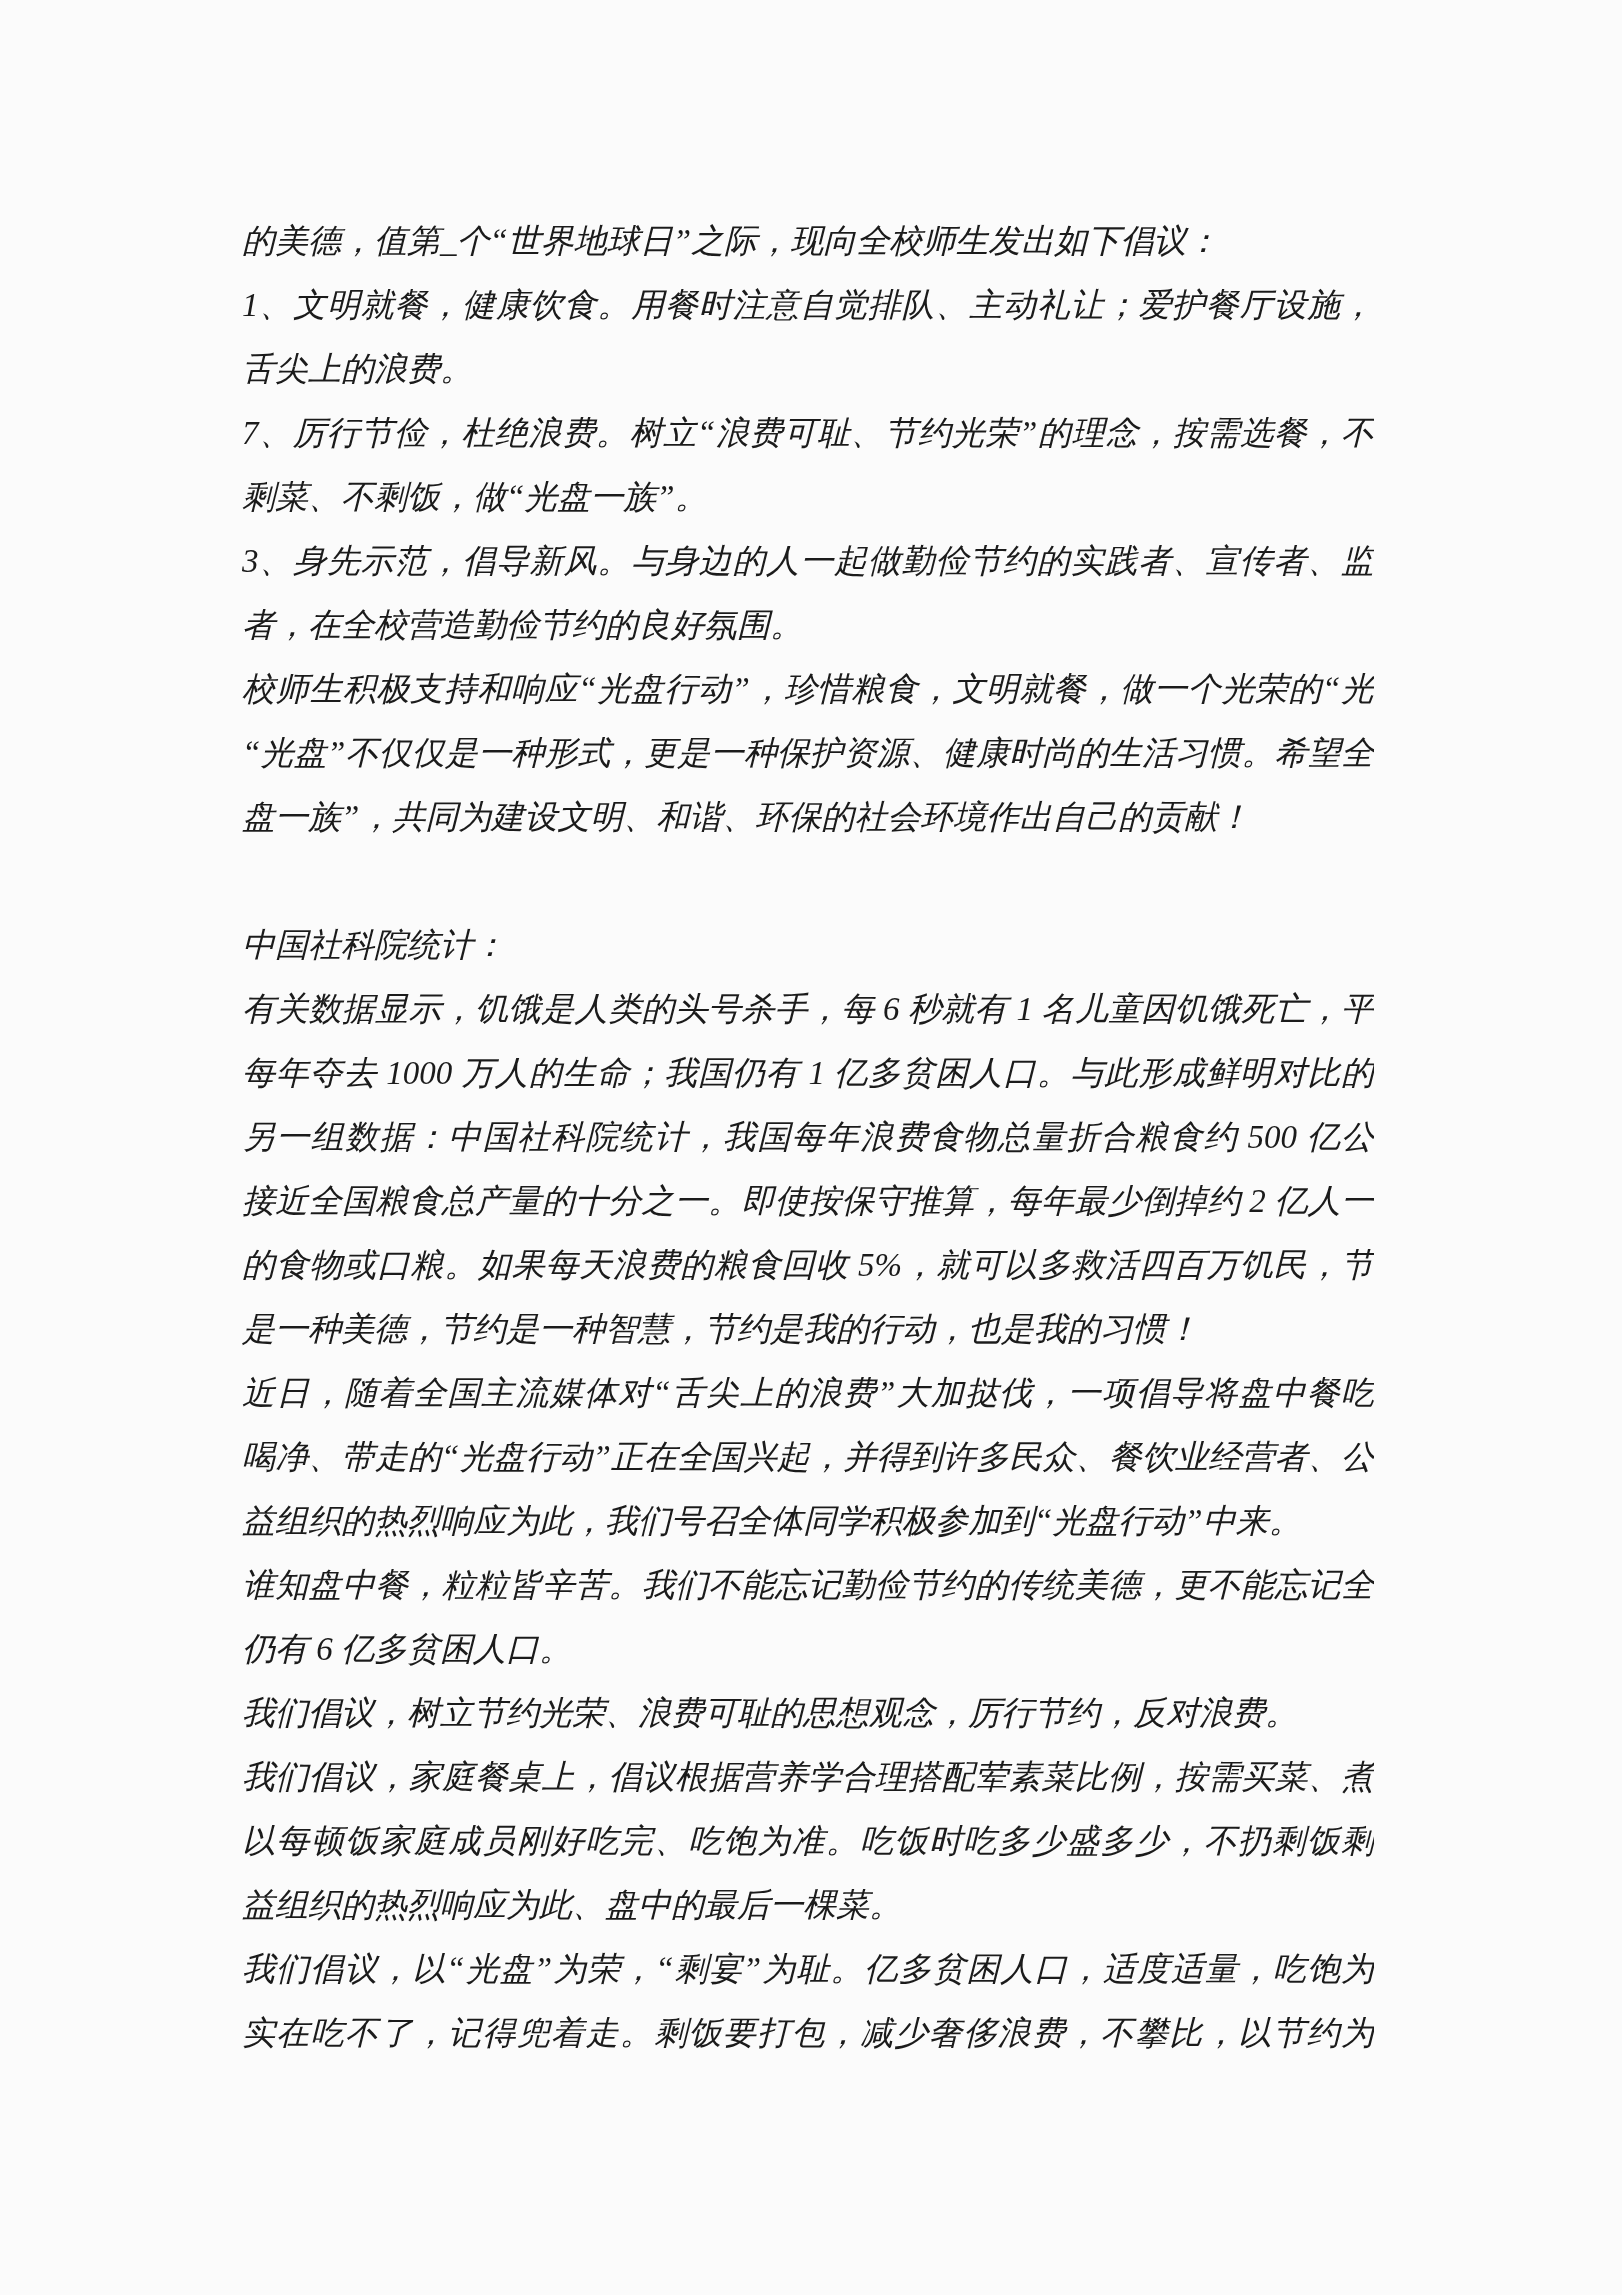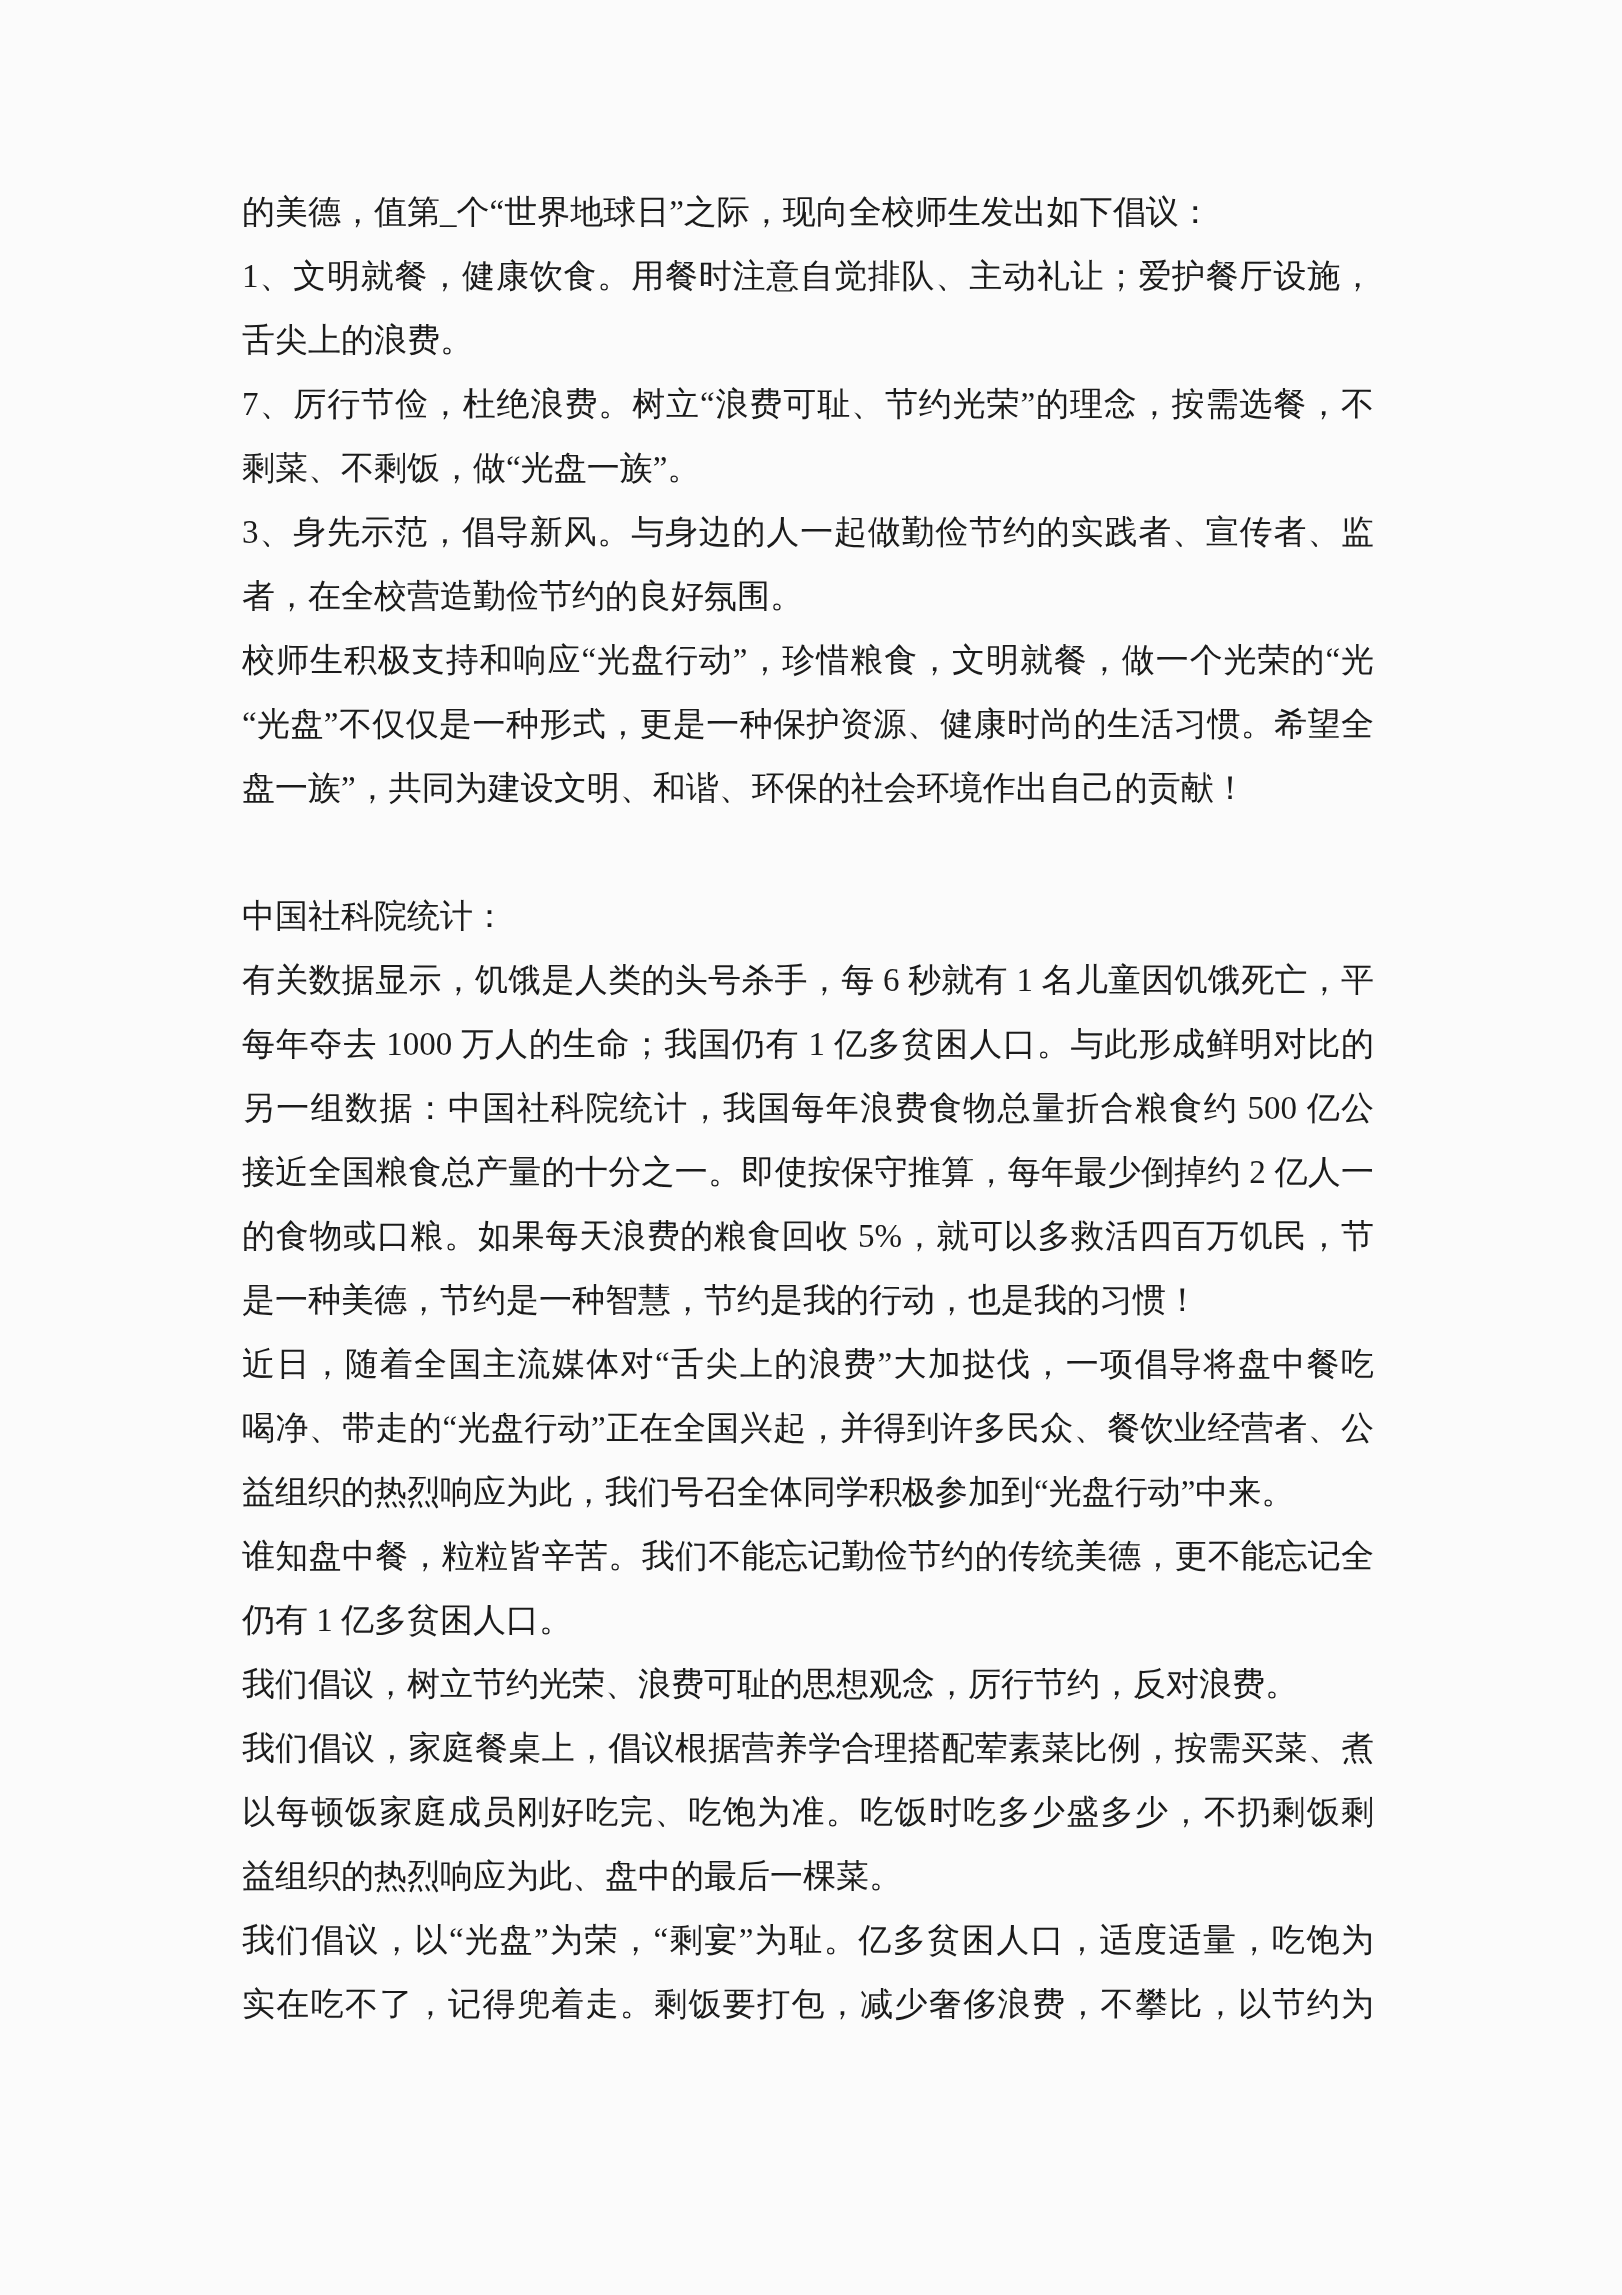--- a/index.html
+++ b/index.html
@@ -12,22 +12,23 @@
     width: 1623px;
     height: 2295px;
     background: #fbfbfb;
     overflow: hidden;
     font-family: "Liberation Serif", "DejaVu Serif", serif;
     color: #1b1b1b;
   }
   .content {
     position: absolute;
     left: 242px;
-    top: 180px;
+    top: 209px;
     width: 1132px;
+    font-style: italic;
   }
   .line {
     height: 64px;
     line-height: 64px;
     font-size: 33px;
     text-align: left;
     overflow: hidden;
   }
   .line.j {
     text-align: justify;
@@ -54,21 +55,21 @@
       <div class="line j">有关数据显示，饥饿是人类的头号杀手，每 6 秒就有 1 名儿童因饥饿死亡，平均</div>
       <div class="line j">每年夺去 1000 万人的生命；我国仍有 1 亿多贫困人口。与此形成鲜明对比的是</div>
       <div class="line j">另一组数据：中国社科院统计，我国每年浪费食物总量折合粮食约 500 亿公斤，</div>
       <div class="line j">接近全国粮食总产量的十分之一。即使按保守推算，每年最少倒掉约 2 亿人一年</div>
       <div class="line j">的食物或口粮。如果每天浪费的粮食回收 5%，就可以多救活四百万饥民，节约</div>
       <div class="line">是一种美德，节约是一种智慧，节约是我的行动，也是我的习惯！</div>
       <div class="line j">近日，随着全国主流媒体对“舌尖上的浪费”大加挞伐，一项倡导将盘中餐吃光、</div>
       <div class="line j">喝净、带走的“光盘行动”正在全国兴起，并得到许多民众、餐饮业经营者、公</div>
       <div class="line">益组织的热烈响应为此，我们号召全体同学积极参加到“光盘行动”中来。</div>
       <div class="line j">谁知盘中餐，粒粒皆辛苦。我们不能忘记勤俭节约的传统美德，更不能忘记全国</div>
-      <div class="line">仍有 1 亿多贫困人口。</div>
+      <div class="line">仍有 6 亿多贫困人口。</div>
       <div class="line">我们倡议，树立节约光荣、浪费可耻的思想观念，厉行节约，反对浪费。</div>
       <div class="line j">我们倡议，家庭餐桌上，倡议根据营养学合理搭配荤素菜比例，按需买菜、煮菜，</div>
       <div class="line j">以每顿饭家庭成员刚好吃完、吃饱为准。吃饭时吃多少盛多少，不扔剩饭剩菜。</div>
       <div class="line">益组织的热烈响应为此、盘中的最后一棵菜。</div>
       <div class="line j">我们倡议，以“光盘”为荣，“剩宴”为耻。亿多贫困人口，适度适量，吃饱为好。</div>
       <div class="line j">实在吃不了，记得兜着走。剩饭要打包，减少奢侈浪费，不攀比，以节约为荣，</div>
     </div>
 </div>
 
 

